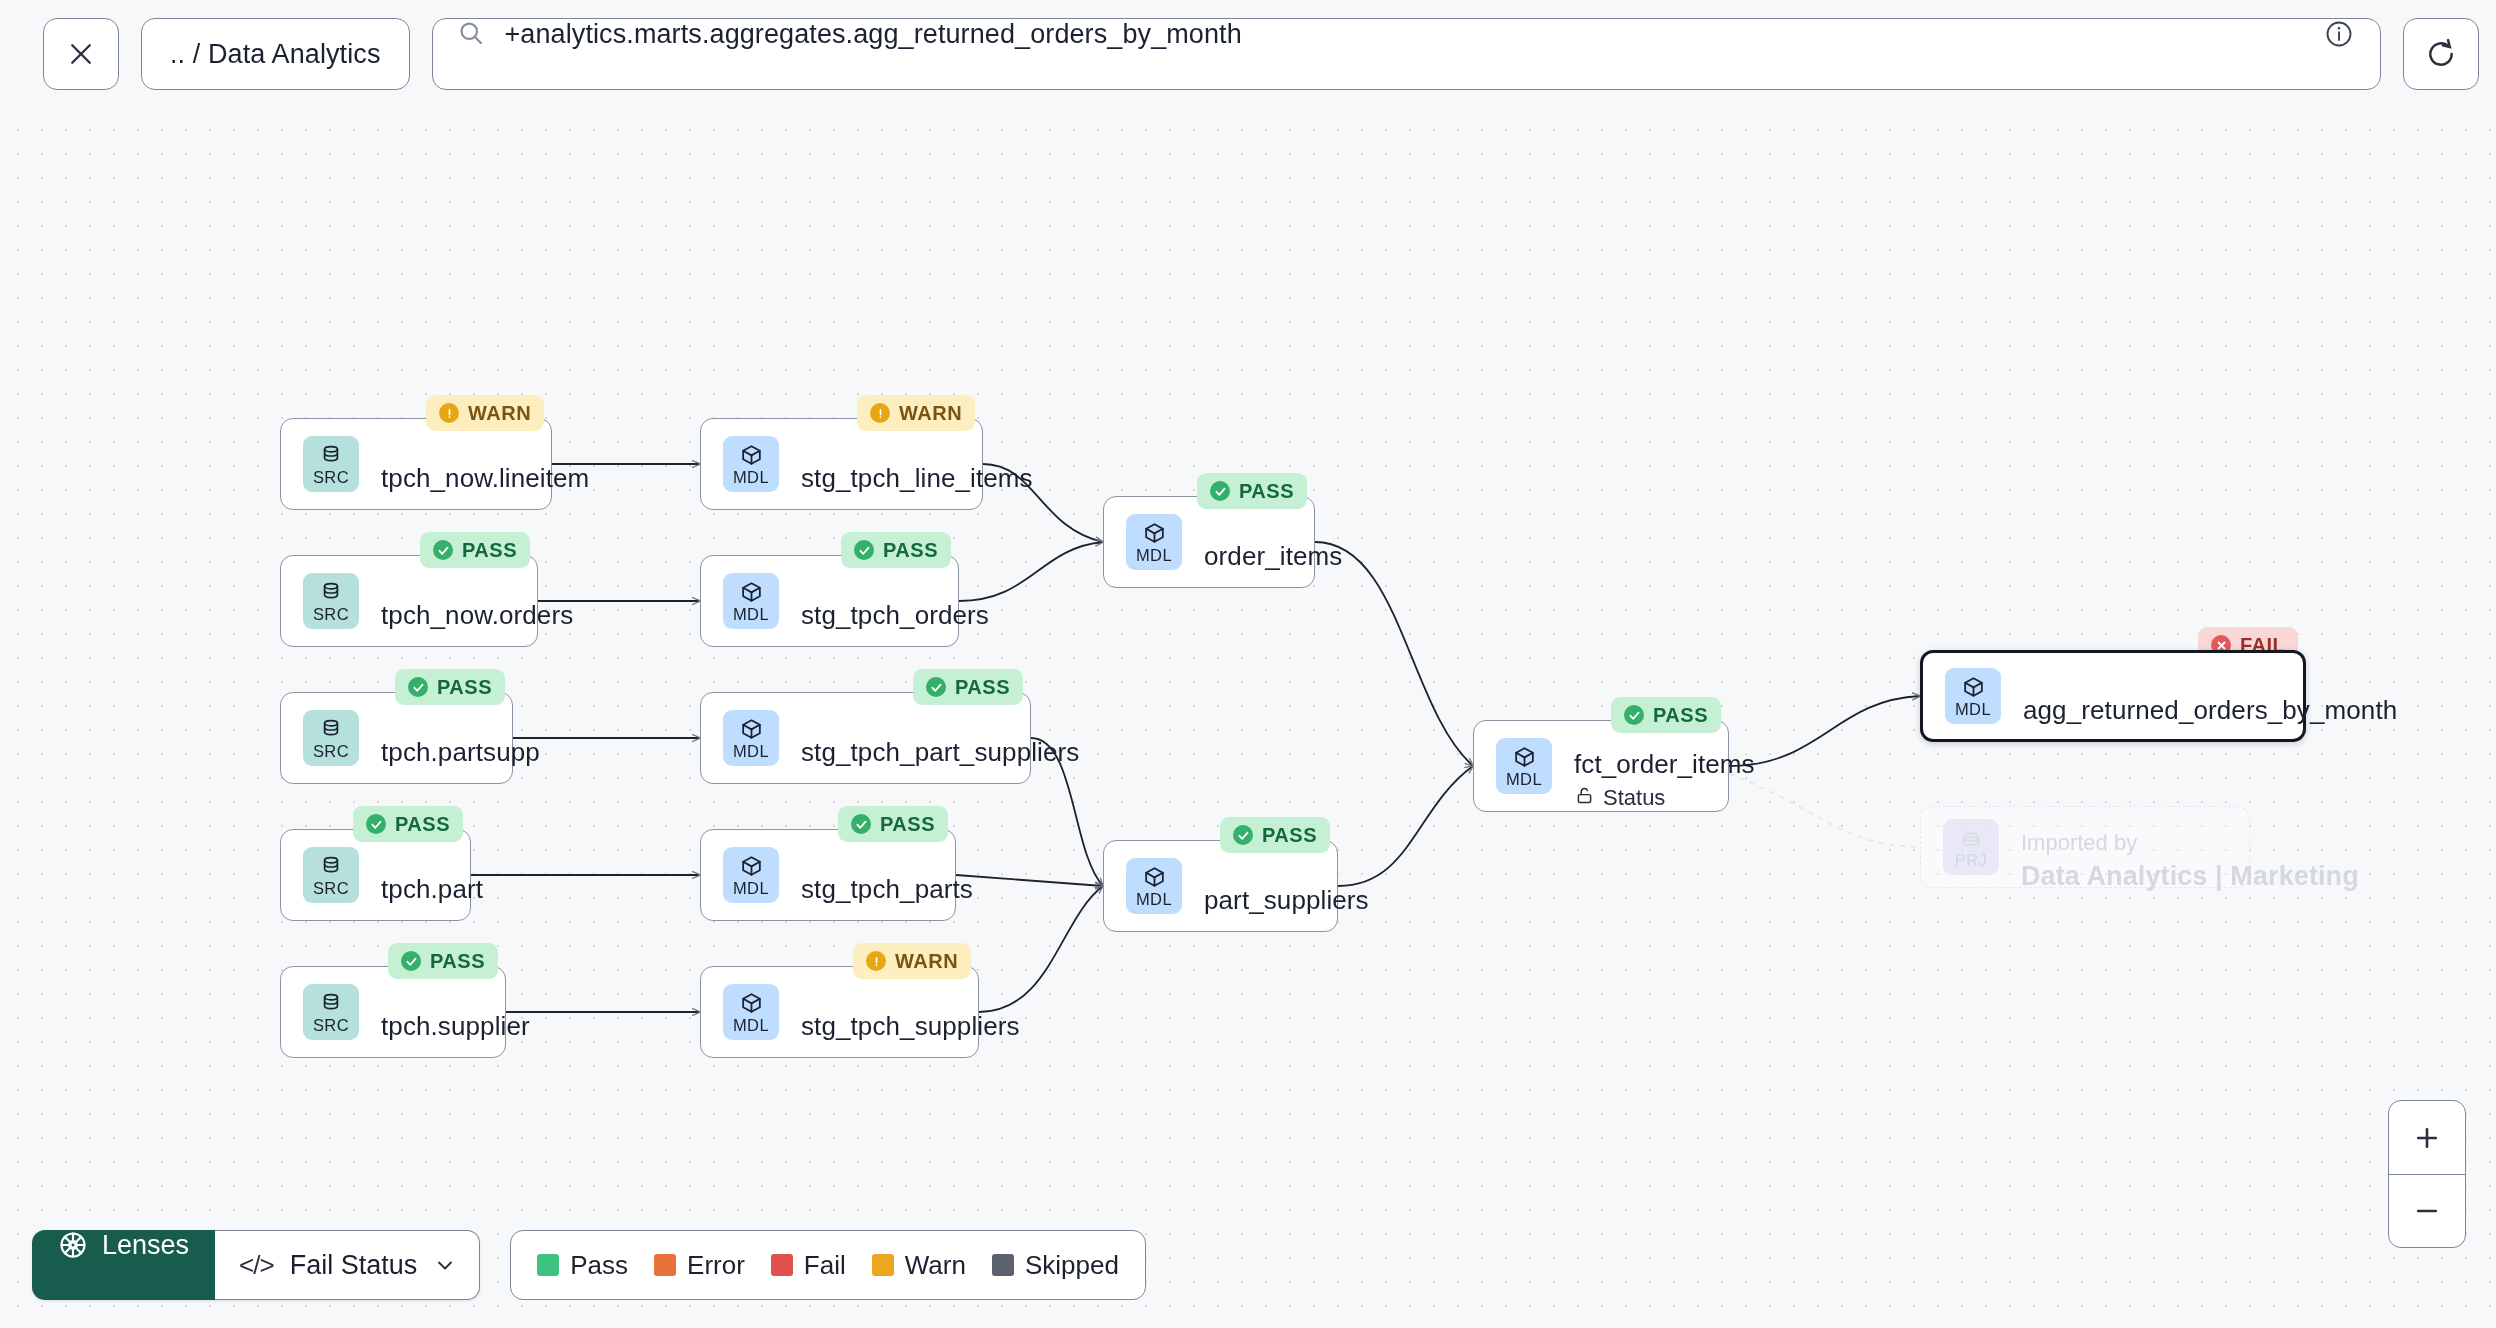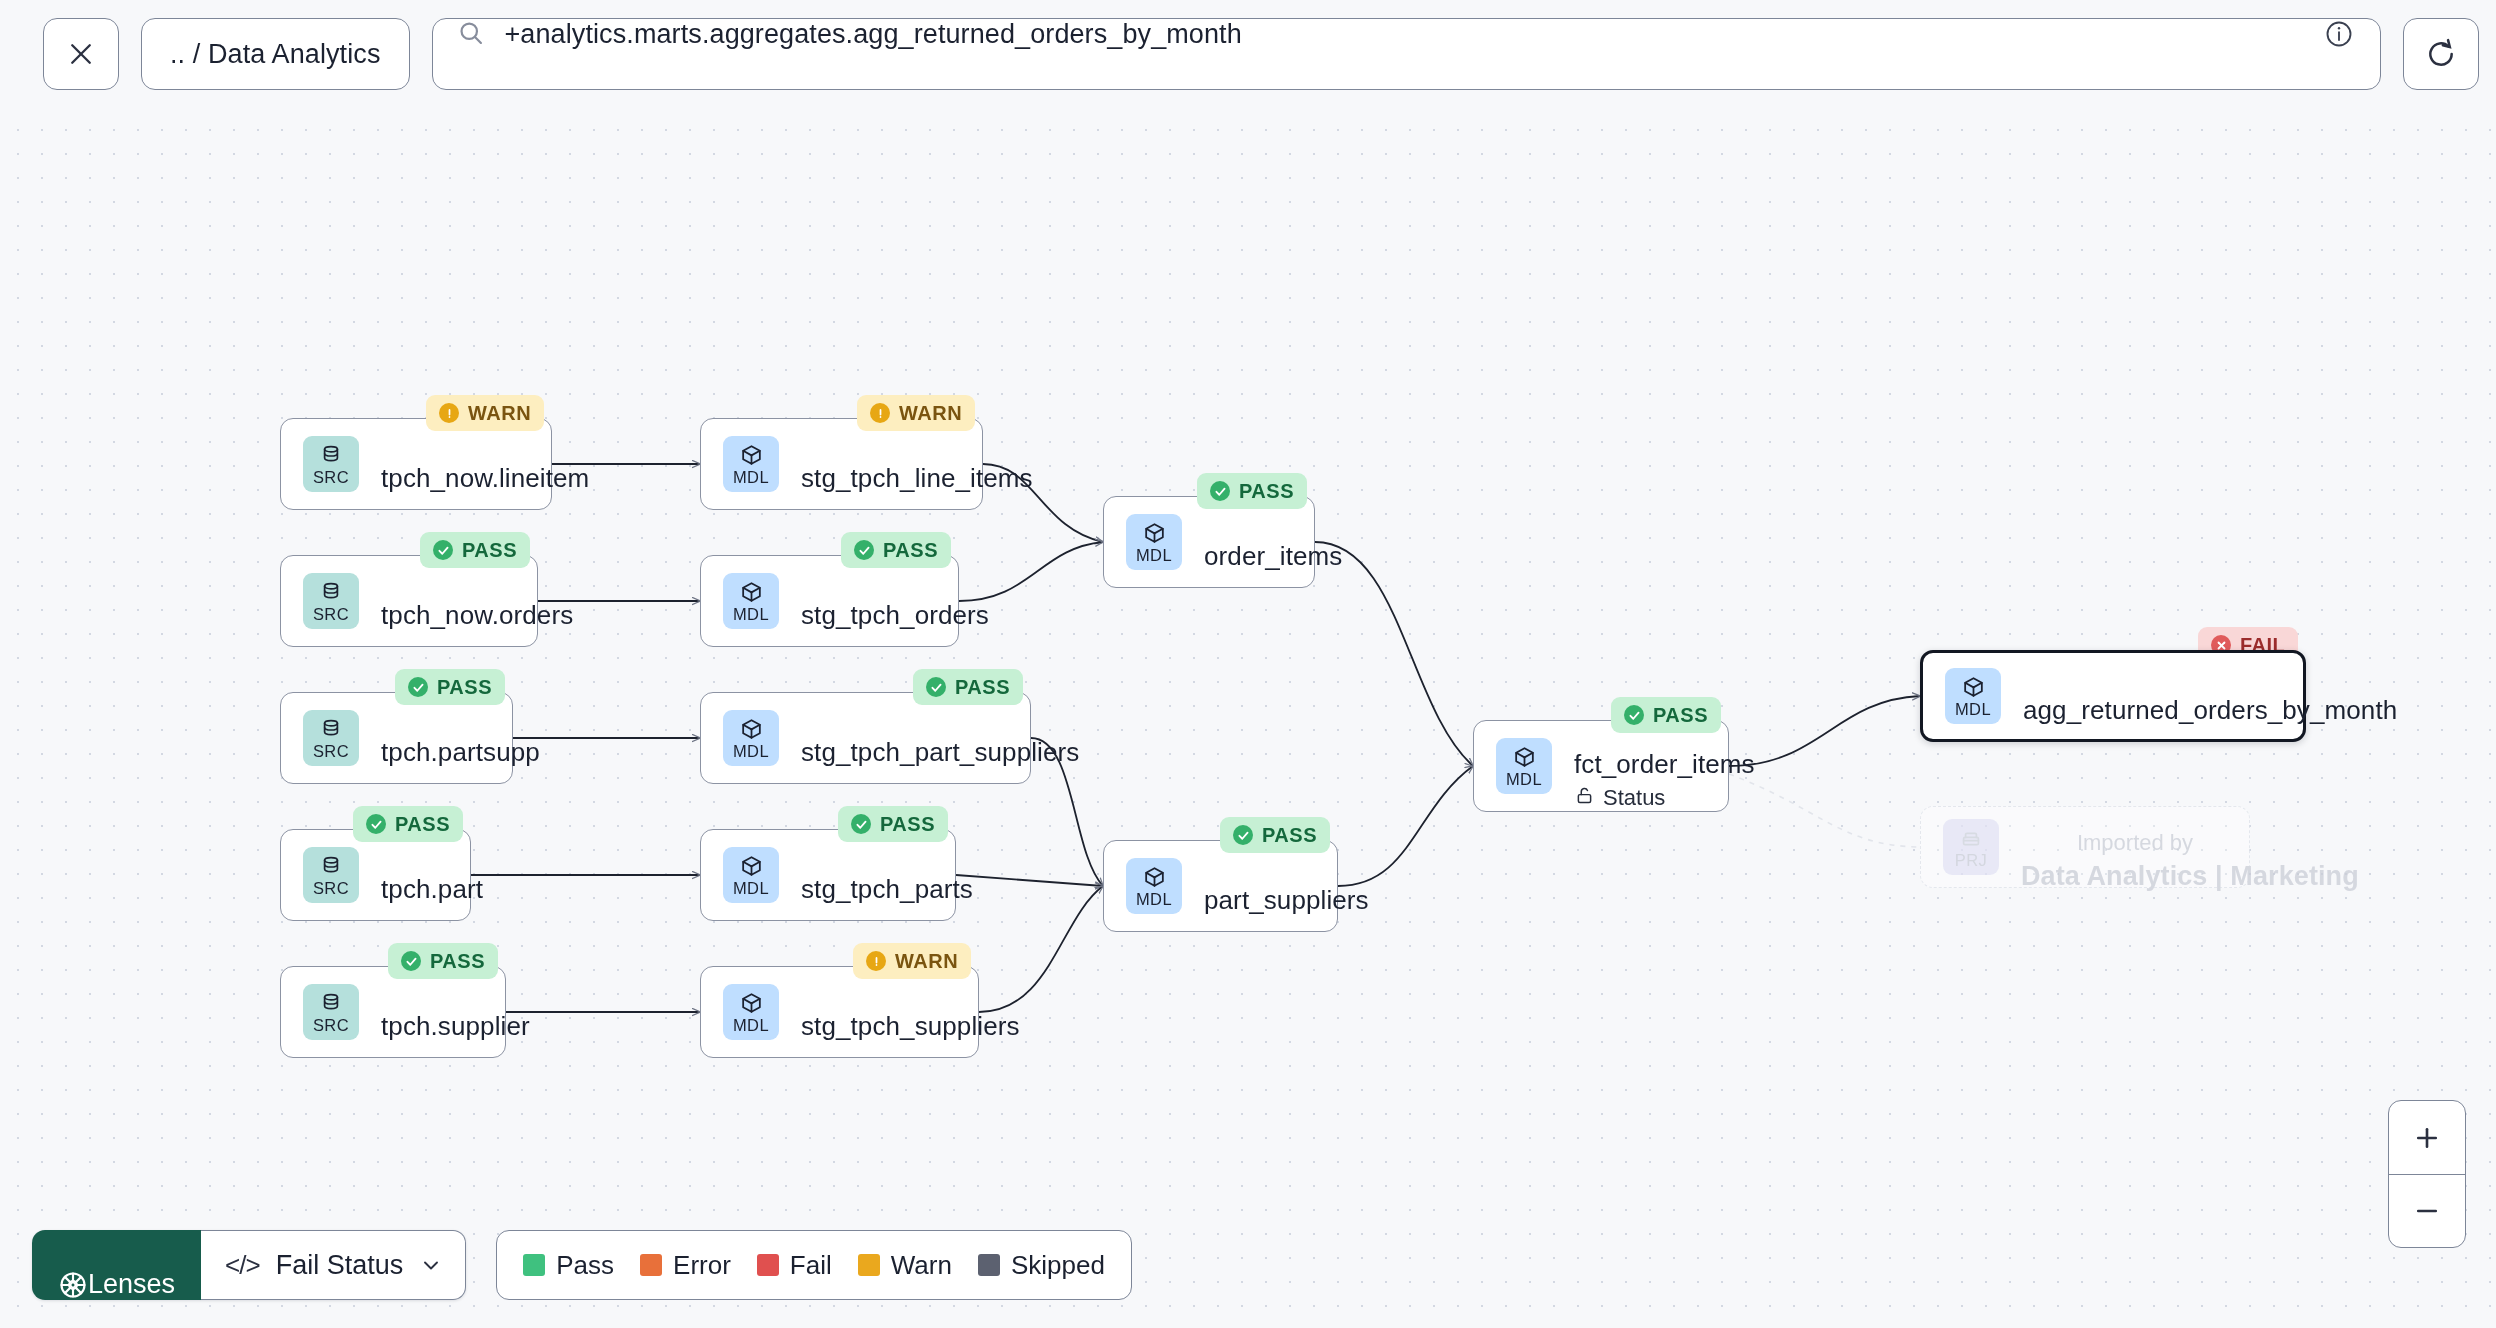--- a/index.html
+++ b/index.html
@@ -119,21 +119,20 @@
     border: 3.6px solid #121722;
     box-shadow: 0 2px 7px rgba(16,22,36,0.18);
     z-index: 20;
   }
 
   .node.ghost {
     border: 1.6px dashed #dde1e9;
     background: rgba(255,255,255,0.45);
     cursor: default;
     opacity: 0.72;
-    text-align: center;
   }
 
   .node-badge-icon {
     width: 56px; height: 56px;
     border-radius: 9px;
     display: flex;
     flex-direction: column;
     align-items: center;
     justify-content: center;
     gap: 1px;
@@ -223,21 +222,22 @@
     height: 70px;
     border-radius: 13px;
     box-shadow: 0 1px 3px rgba(20,26,40,0.12);
   }
 
   .lenses-btn {
     background: #175c4c;
     color: #ffffff;
     border-radius: 13px 0 0 13px;
     display: flex;
-    align-items: flex-end;
+    align-items: flex-start;
+    gap: 14px;
     padding: 0 26px;
     font-size: 27px;
     cursor: pointer;
   }
 
   .teststatus-btn {
     background: #ffffff;
     border: 1.6px solid #7d8698;
     border-left: none;
     border-radius: 0 13px 13px 0;

